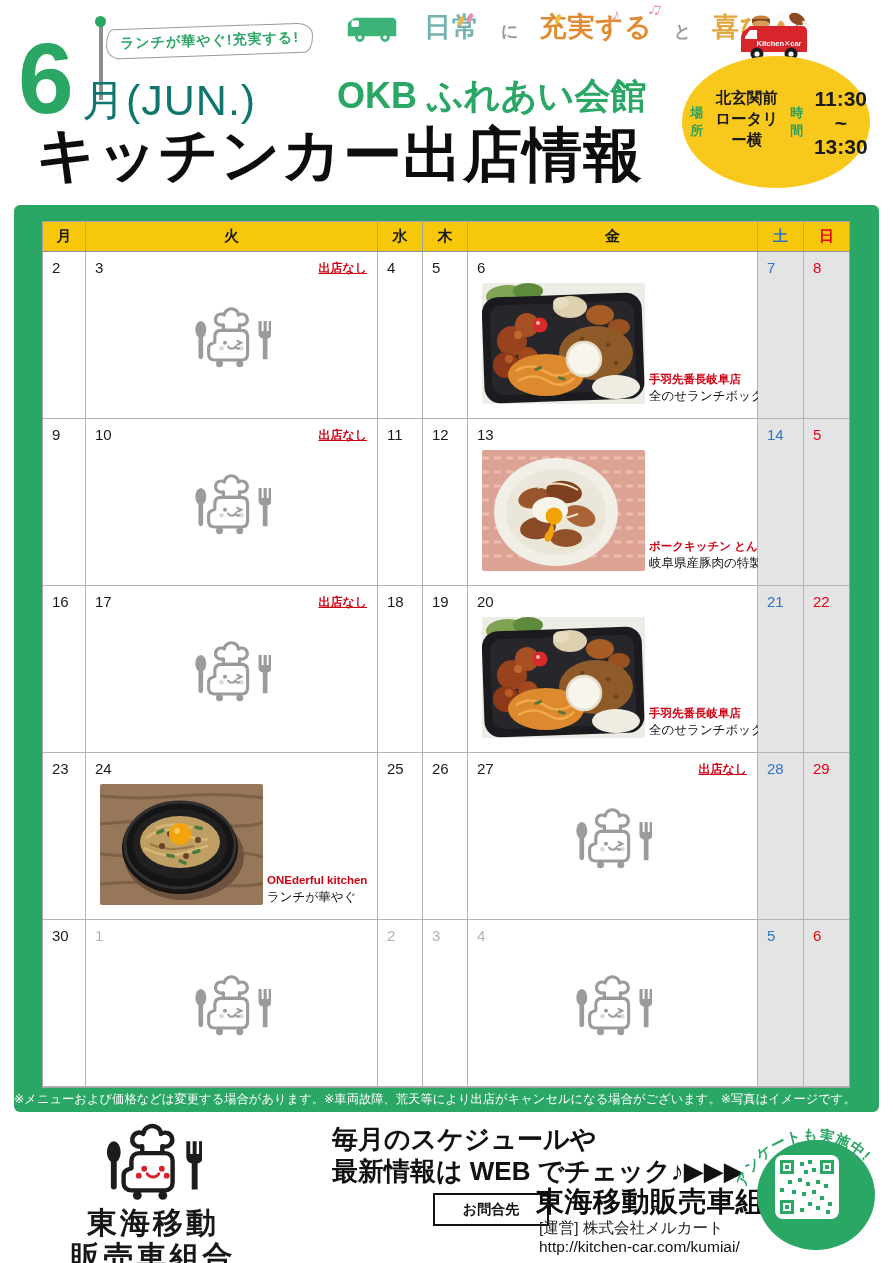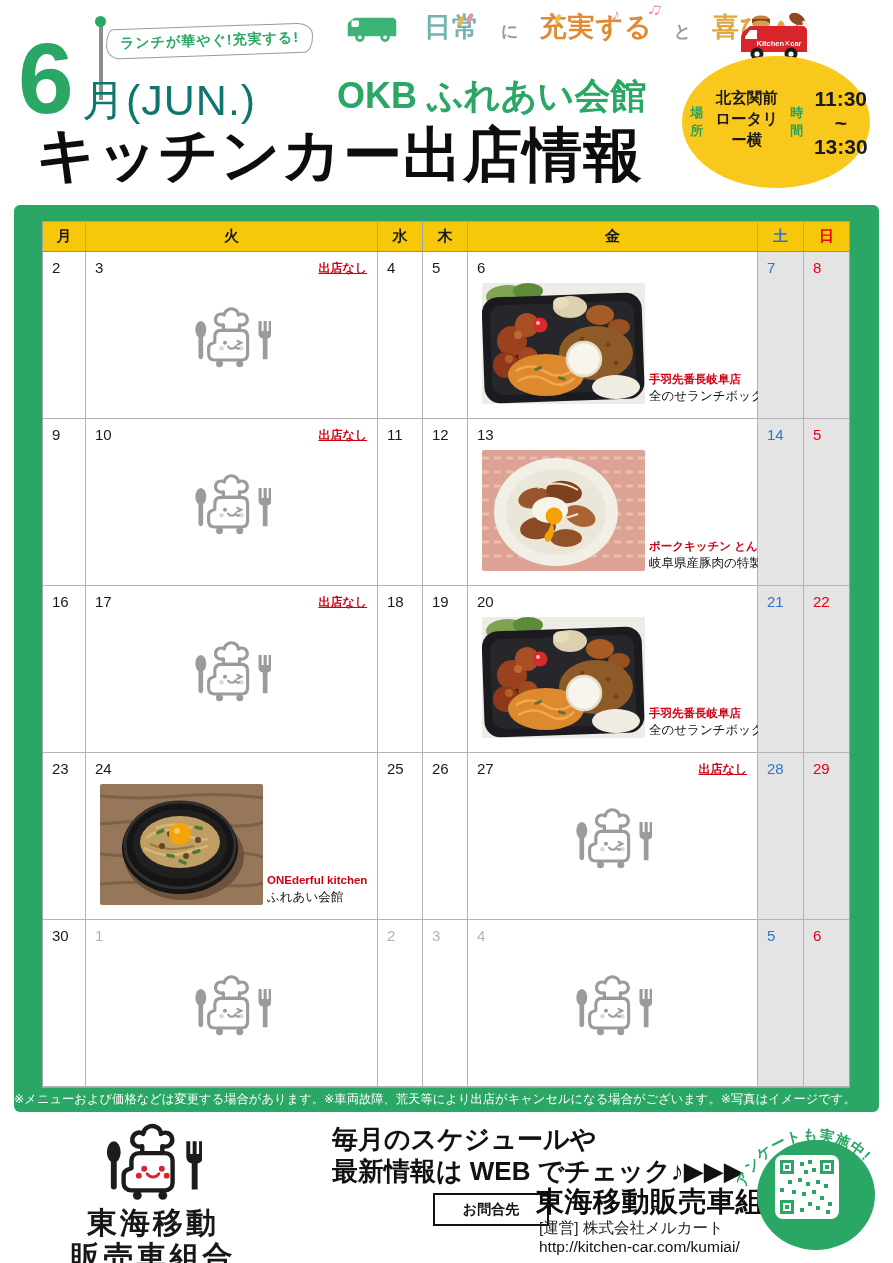--- a/index.html
+++ b/index.html
@@ -376,21 +376,21 @@
       <div class="cell">
           <span class="num">23</span>
         </div>
       <div class="cell">
         <span class="num">24</span>
         <svg class="photo" viewBox="0 0 163 121">
             <use href="#photo-soba"></use>
           </svg>
         <div class="caption">
           <span class="vendor">ONEderful kitchen</span>
-          <span class="menu">ふれあい会館</span>
+          <span class="menu">ランチが華やぐ</span>
         </div>
       </div>
       <div class="cell">
           <span class="num">25</span>
         </div>
       <div class="cell">
           <span class="num">26</span>
         </div>
       <div class="cell">
         <span class="num">27</span>

